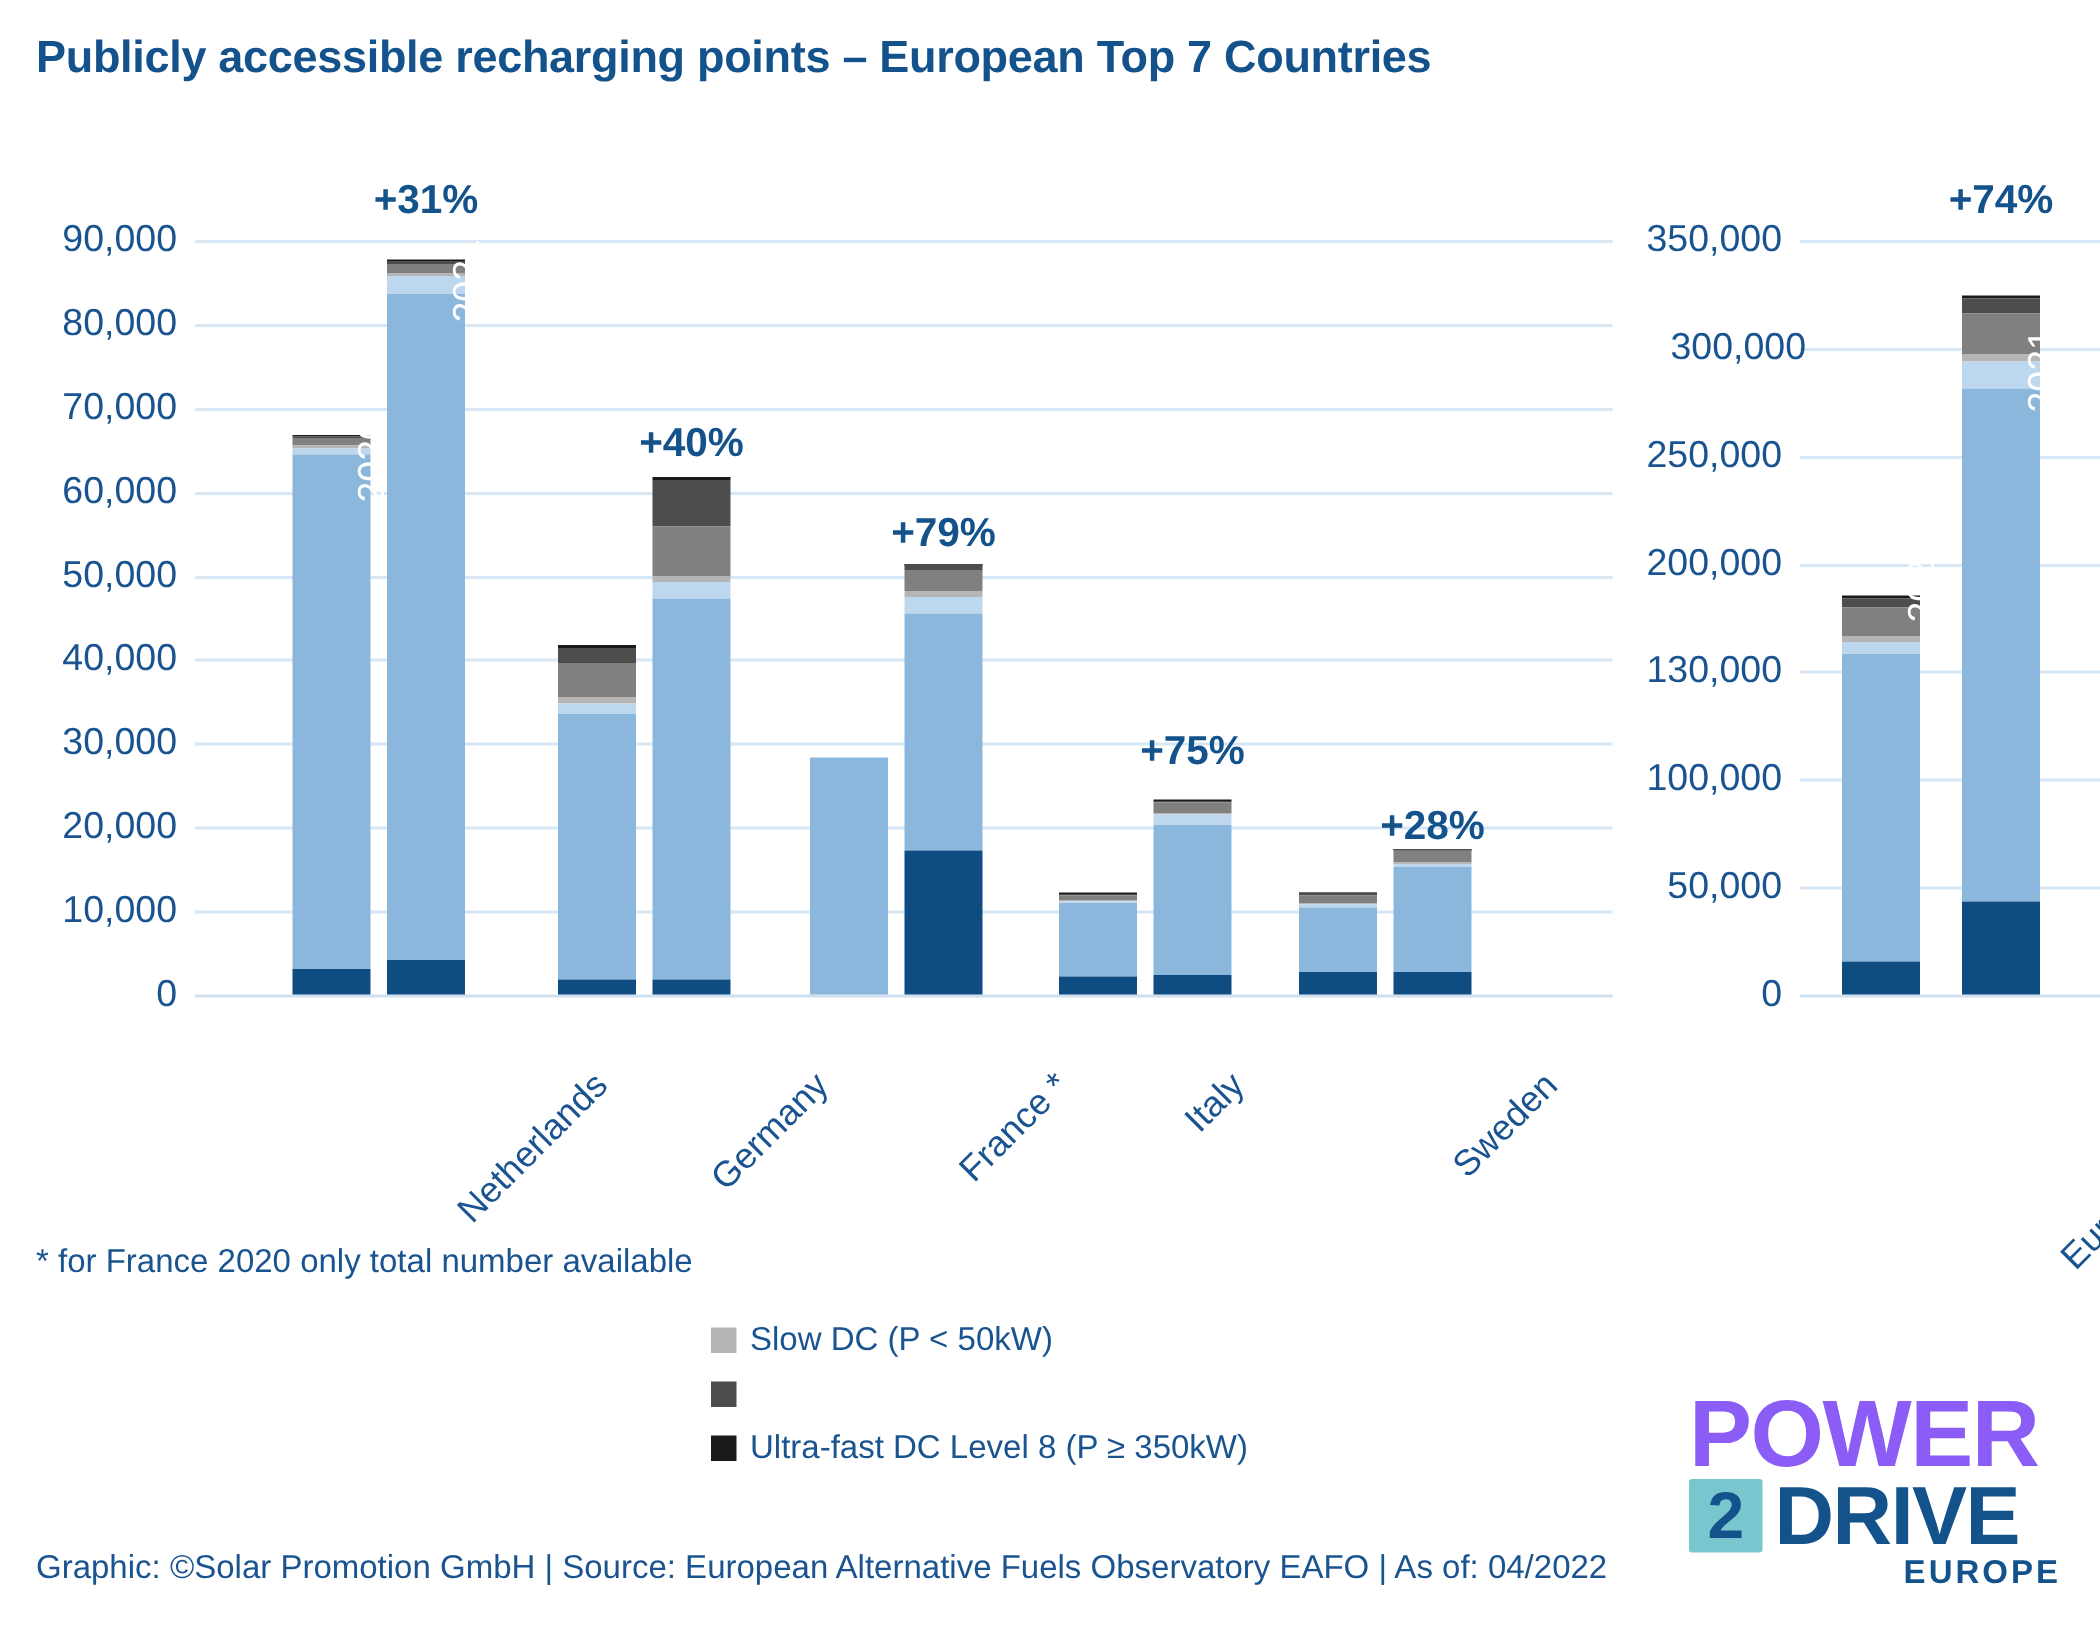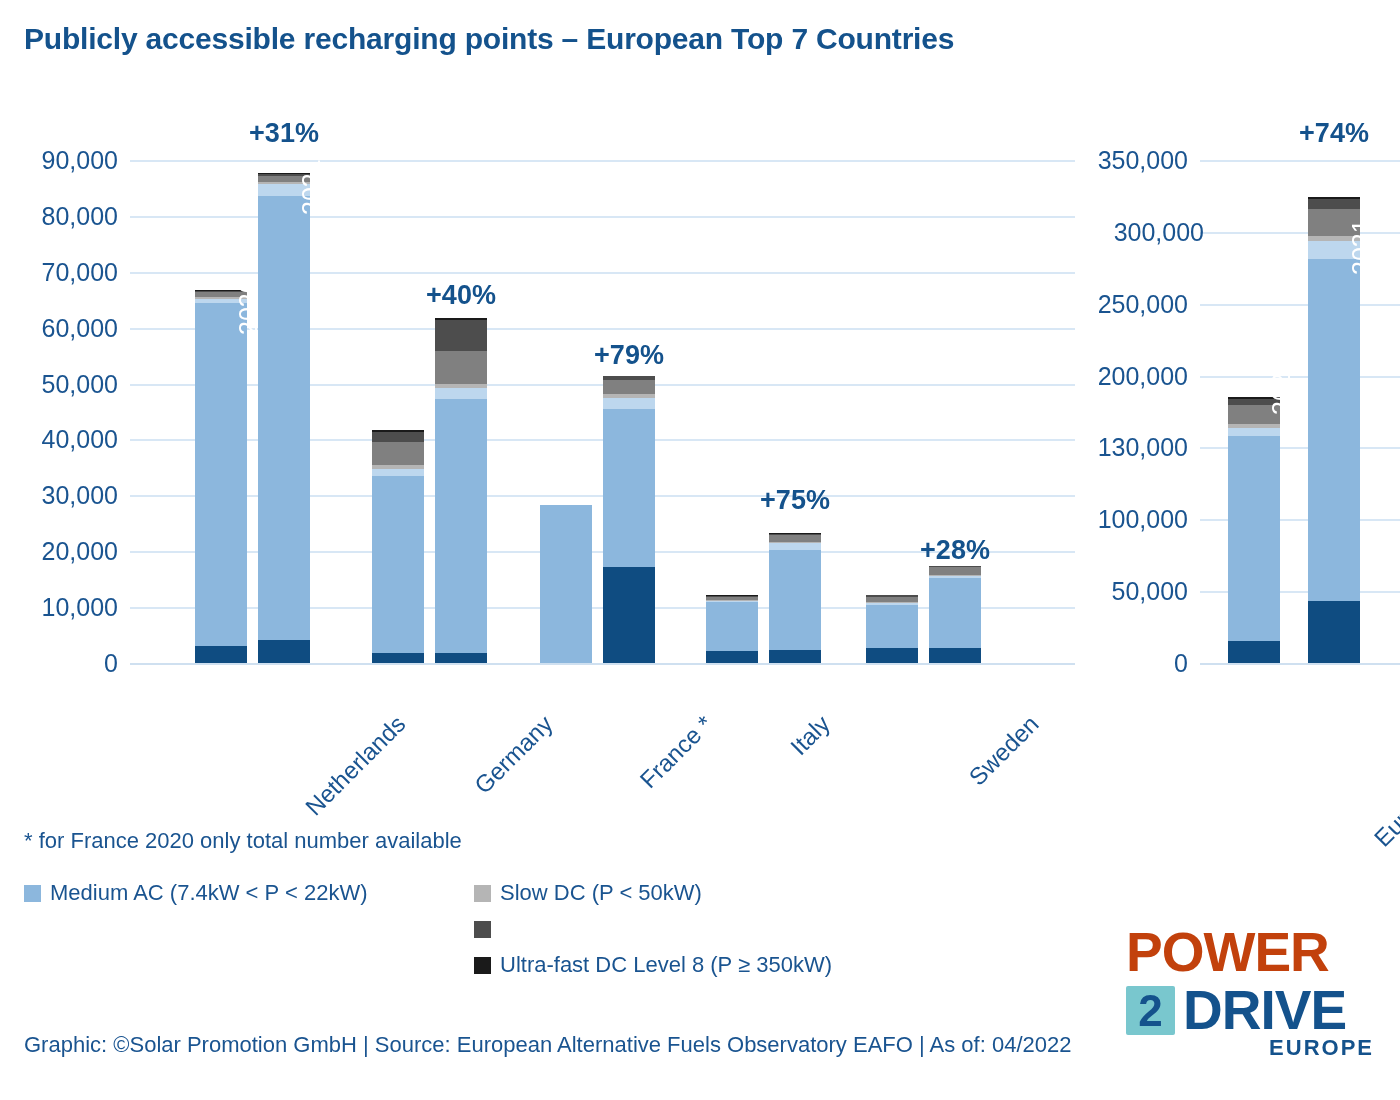--- a/index.html
+++ b/index.html
@@ -81,21 +81,21 @@
 
   #credit{
     position:absolute;left:24px;top:1032px;
     font-size:22px;color:#1a5490;white-space:nowrap;
   }
 
   
   #logo{position:absolute;left:1126px;top:925px;width:250px;height:130px;}
   .logo-row1{
     position:absolute;left:0;top:0;
-    font-size:55px;font-weight:bold;color:#c2410c;
+    font-size:63px;font-weight:bold;color:#8b5cf6;
     letter-spacing:-1px;line-height:1;
   }
   .logo-row2{position:absolute;left:0;top:58px;display:flex;align-items:center;}
   .logo-two{
     width:49px;height:49px;background:#79c7ce;
     color:#14528c;font-size:44px;font-weight:bold;
     display:flex;align-items:center;justify-content:center;
     border-radius:2px;line-height:1;
   }
   .logo-drive{
@@ -273,24 +273,20 @@
       <div class="yearlabel" style="left: 287px; top: 165px;">2021</div>
       <div class="pctlabel" style="left: 274px; top: 8px;">+74%</div>
       <div class="catlabel" style="left: 258px; top: 600px;">European Union</div>
     </div>
 </div>
 
 <div id="footnote">* for France 2020 only total number available</div>
 
 <div id="legend">
   <div class="legend-col" id="legend-col-left">
-      <div class="legend-item">
-        <span class="swatch" style="background: rgb(140, 183, 221);"></span>
-        <span class="legend-text">Medium AC (7.4kW &lt; P &lt; 22kW)</span>
-      </div>
     </div>
   <div class="legend-col" id="legend-col-right">
       <div class="legend-item">
         <span class="swatch" style="background: rgb(181, 181, 181);"></span>
         <span class="legend-text">Slow DC (P &lt; 50kW)</span>
       </div>
       <div class="legend-item">
         <span class="swatch" style="background: rgb(77, 77, 77);"></span>
       </div>
       <div class="legend-item">

